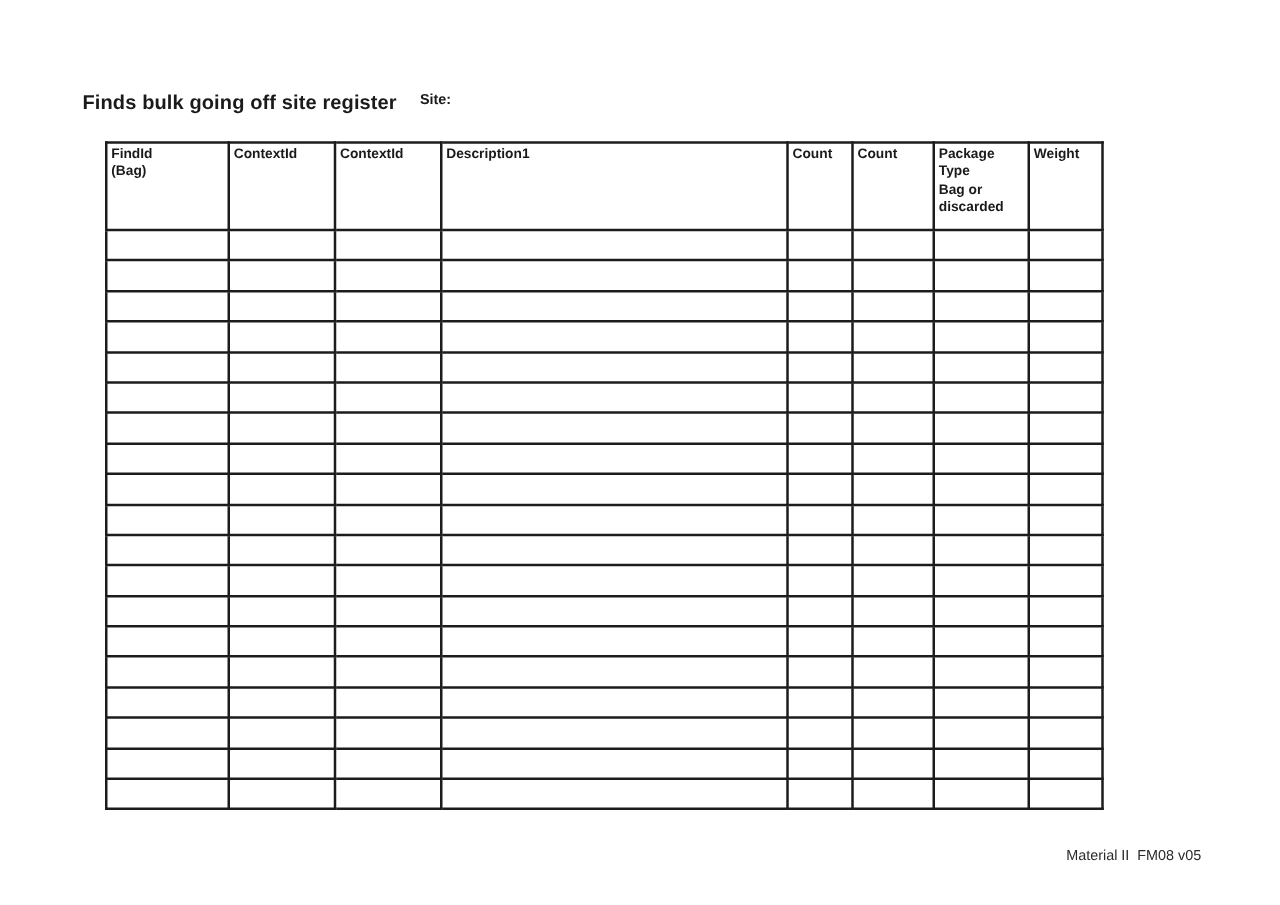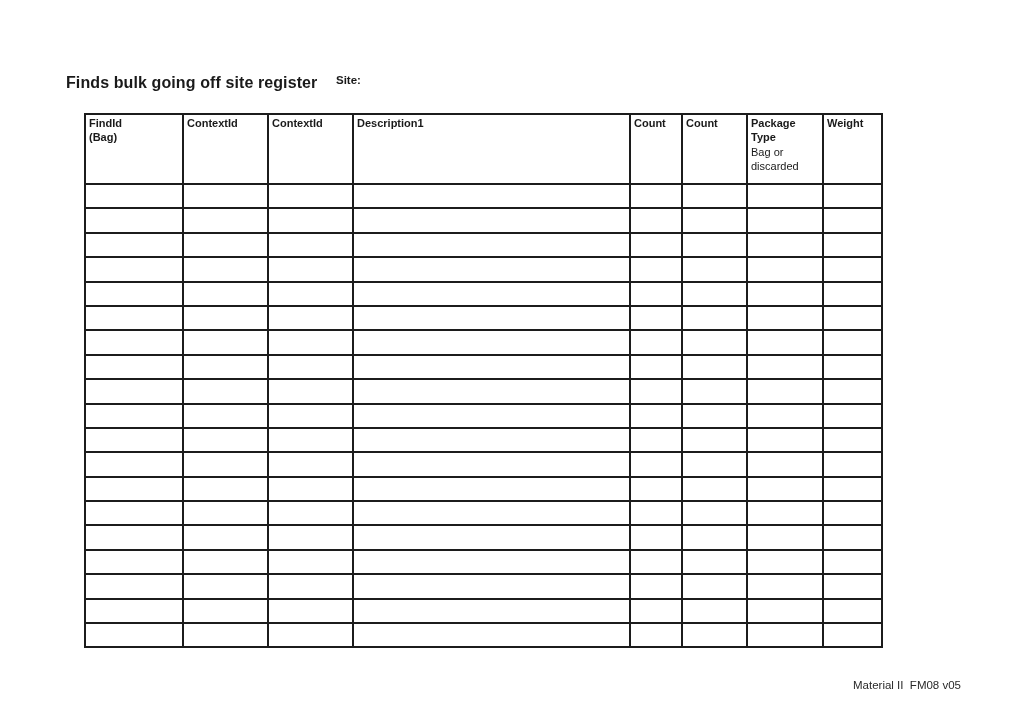--- a/index.html
+++ b/index.html
@@ -50,21 +50,21 @@
   table.register thead th {
     height: 66px;
     font-size: 11px;
     font-weight: bold;
     line-height: 1.3;
   }
   table.register thead th .lbl {
     font-weight: bold;
   }
   table.register thead th .note {
-    font-weight: normal;
+    font-weight: bold;
   }
   table.register tbody td {
     height: 20.4px;
     font-size: 11px;
   }
   col.c-findid       { width: 98px; }
   col.c-contextid    { width: 85px; }
   col.c-material     { width: 85px; }
   col.c-description1 { width: 277px; }
   col.c-count        { width: 52px; }

